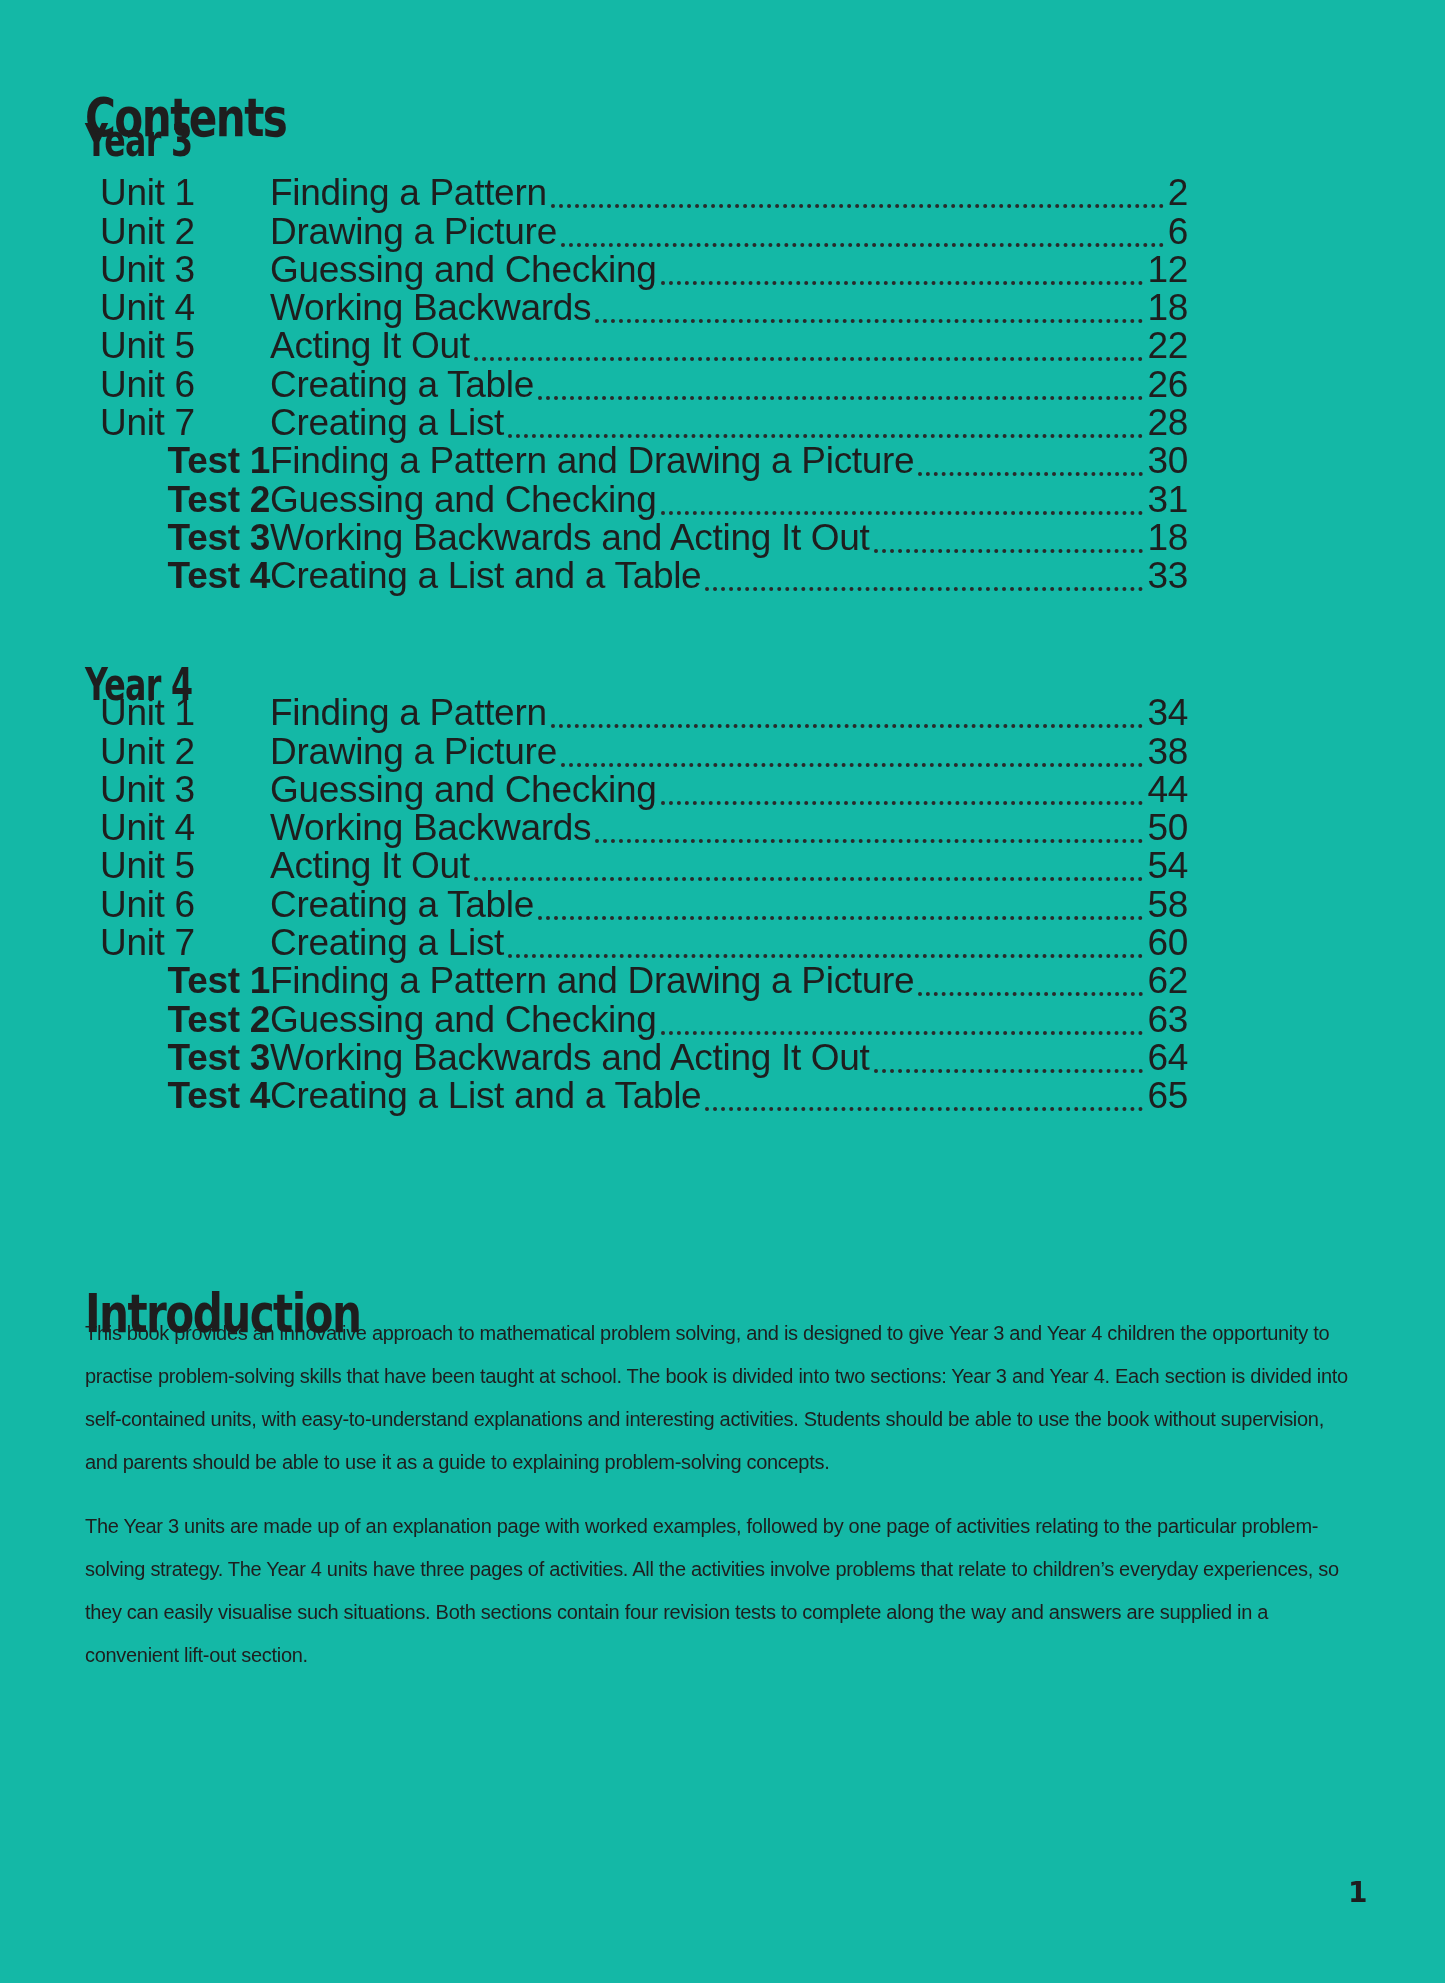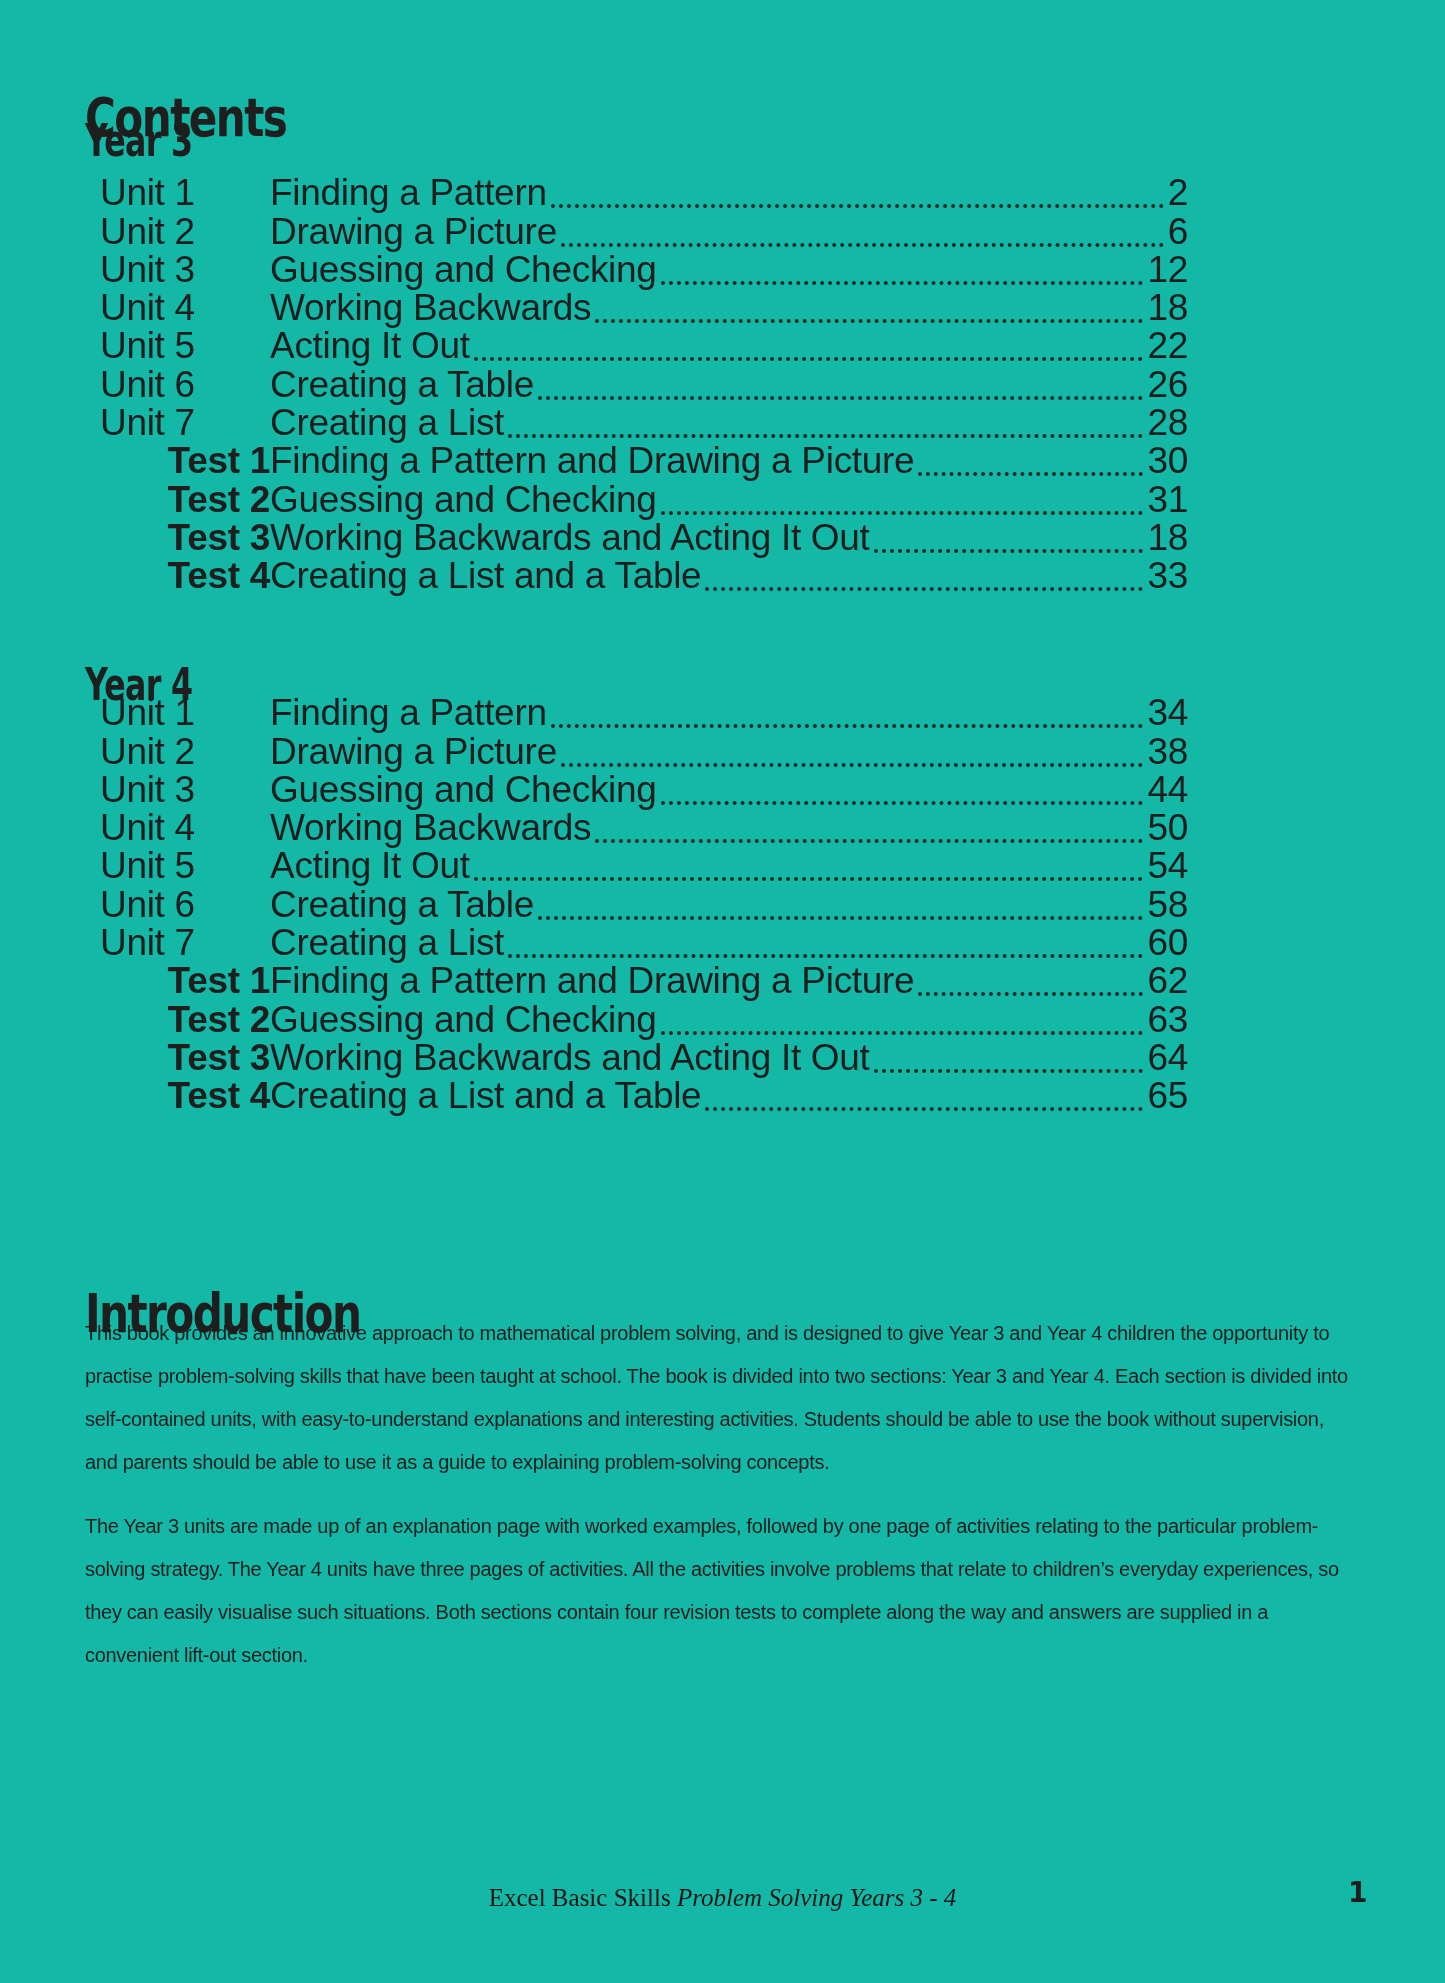--- a/index.html
+++ b/index.html
@@ -253,19 +253,16 @@
 </div>
 
 
   <h1 class="display-heading" style="top:1246px;">Introduction</h1>
 
   <div class="intro-body" style="top:1312px;">
     <p>This book provides an innovative approach to mathematical problem solving, and is designed to give Year 3 and Year 4 children the opportunity to practise problem-solving skills that have been taught at school. The book is divided into two sections: Year 3 and Year 4. Each section is divided into self-contained units, with easy-to-understand explanations and interesting activities. Students should be able to use the book without supervision, and parents should be able to use it as a guide to explaining problem-solving concepts.</p>
     <p>The Year 3 units are made up of an explanation page with worked examples, followed by one page of activities relating to the particular problem-solving strategy. The Year 4 units have three pages of activities. All the activities involve problems that relate to children’s everyday experiences, so they can easily visualise such situations. Both sections contain four revision tests to complete along the way and answers are supplied in a convenient lift-out section.</p>
   </div>
 
-  <div class="footer-text">
-    <span>Excel Basic Skills</span><span class="italic"> Problem Solving Years 3 - 4</span>
-  </div>
 
   <div class="footer-page">1</div>
 
 </div>
 
 </body></html>

